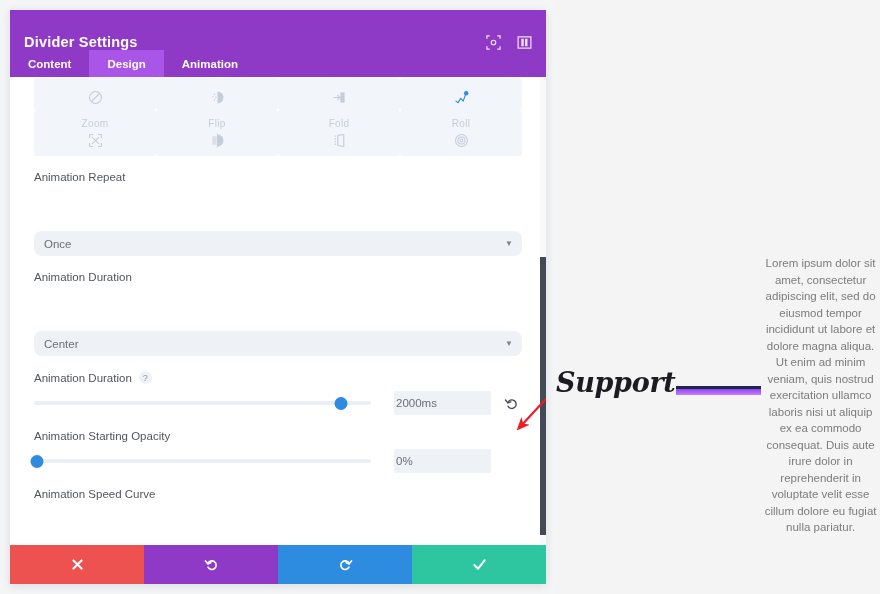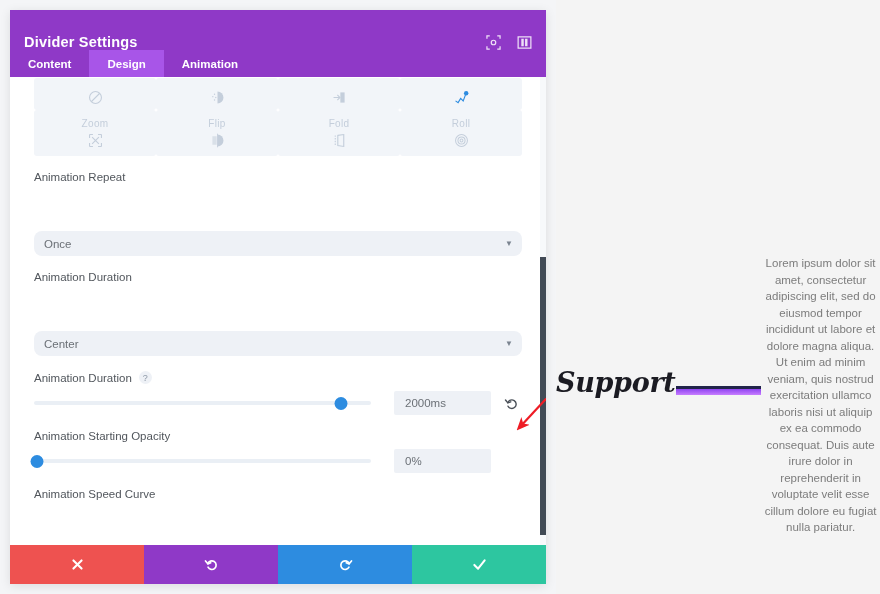--- a/index.html
+++ b/index.html
@@ -206,21 +206,21 @@
   }
   .slider-value {
     width: 97px;
     height: 24px;
     background: #eef1f6;
     border-radius: 2px;
     font-size: 11.5px;
     color: #6b7076;
     display: flex;
     align-items: center;
-    padding: 0 10px;
+    padding: 0 1px;
     box-sizing: border-box;
     margin-left: 23px;
     border: 1px solid transparent;
   }
   .slider-value.highlighted {
     border: 2px solid #ee3124;
     background: #eef1f6;
   }
   .reset-icon {
     width: 15px;

